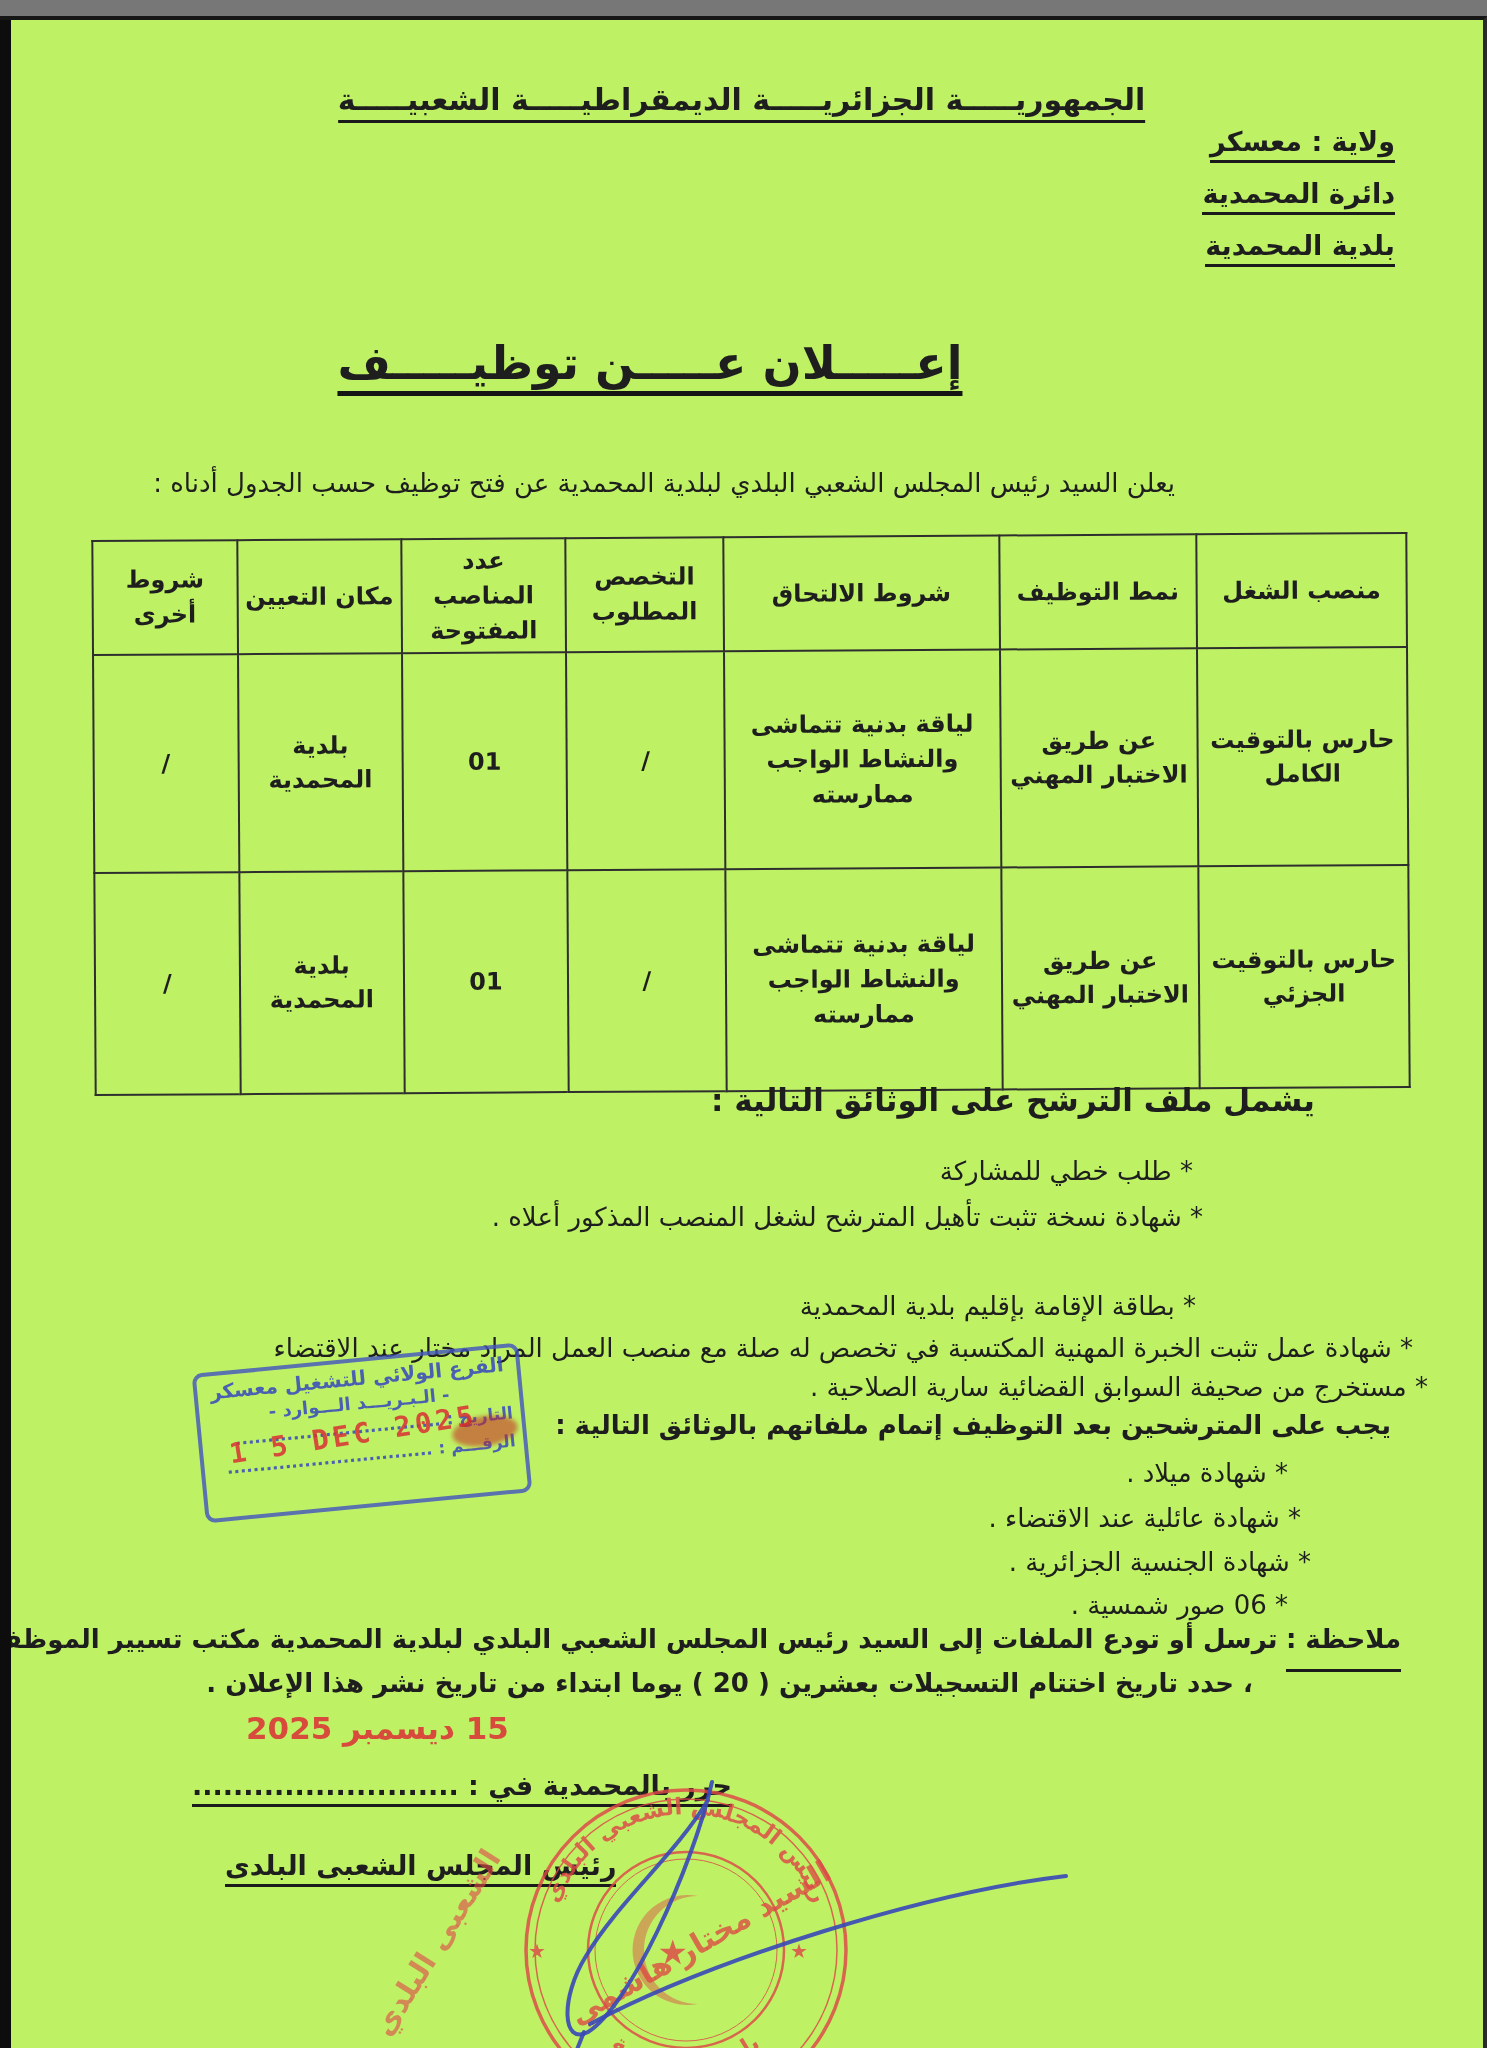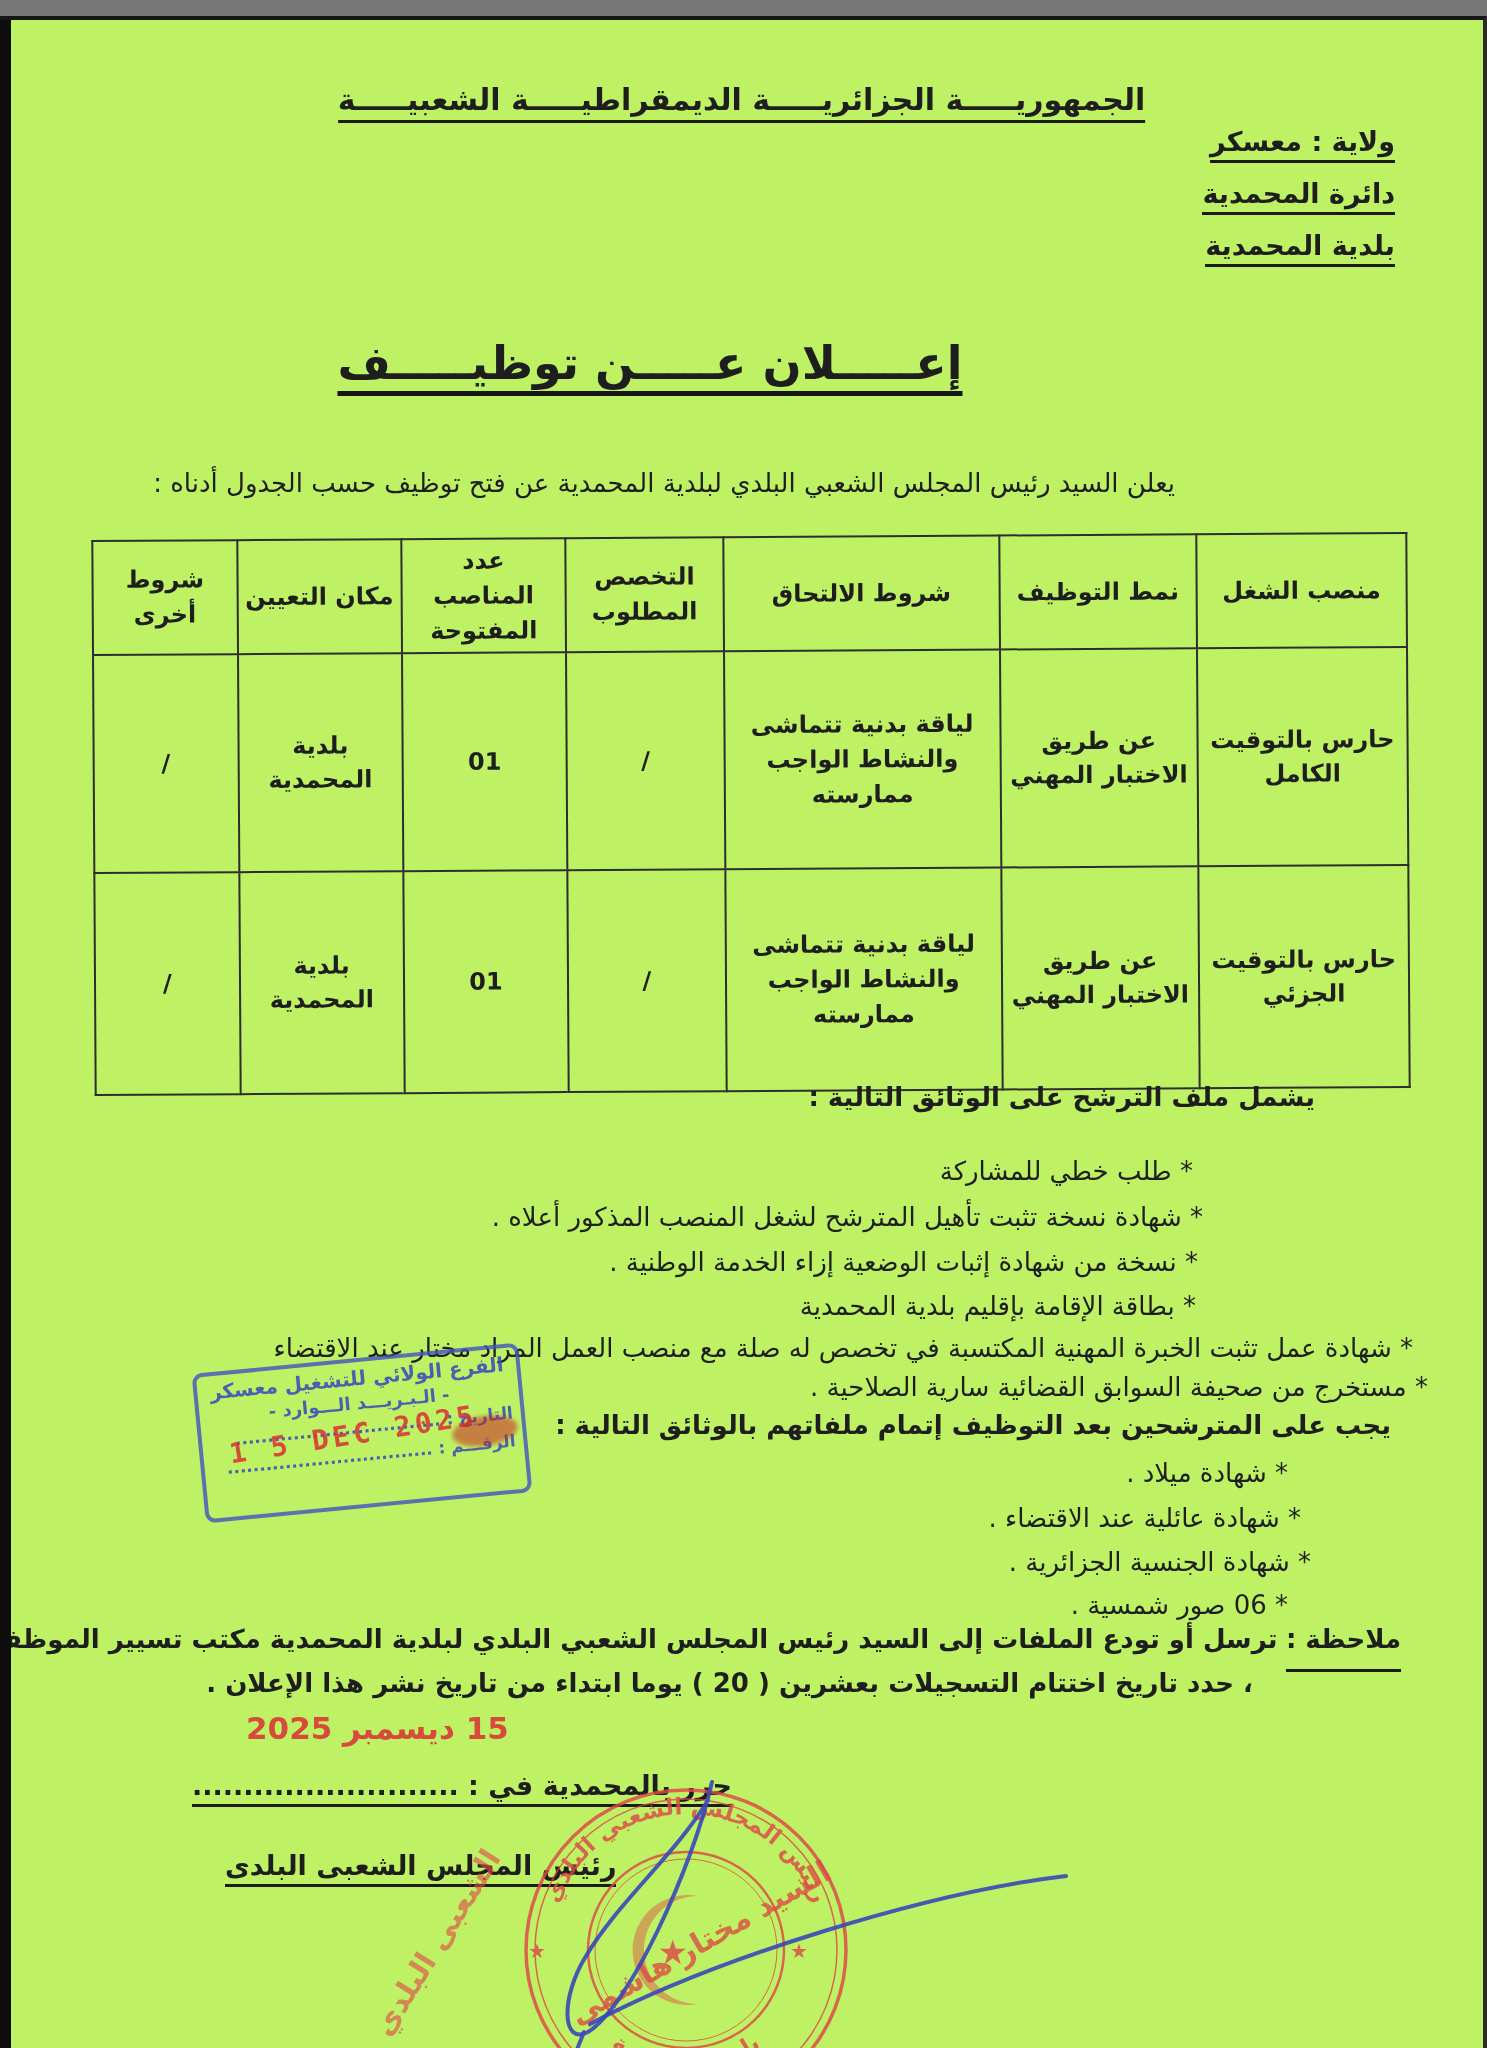--- a/index.html
+++ b/index.html
@@ -30,21 +30,21 @@
   table.jobs th,table.jobs td{
     border:2px solid #2e2e2e;text-align:center;vertical-align:middle;
     padding:4px 6px;word-wrap:break-word;white-space:normal;line-height:1.45;
   }
   table.jobs th{height:104px;font-size:24px;}
   table.jobs tr.r1 td{height:208px;}
   table.jobs tr.r2 td{height:212px;}
   td.vtop{vertical-align:top;padding-top:10px;}
   td.vlow{vertical-align:middle;padding-top:60px;}
 
-  .docs-heading{top:1062px;right:168px;font-size:26px;text-align:right;}
+  .docs-heading{top:1062px;right:168px;font-size:31px;text-align:right;}
   .doc-item{font-size:26px;}
   .post-heading{top:1390px;right:92px;font-size:26px;}
   .note1{top:1604px;right:82px;font-size:26px;}
   .note2{top:1648px;right:230px;font-size:26px;font-weight:bold;}
   .note-label{border-bottom:3px solid #1b1b1b;padding-bottom:15px;font-weight:bold;}
 
   
   .postal{
     top:1338px;left:198px;width:328px;height:150px;z-index:5;
     border:4px solid rgba(66,83,190,.85);border-radius:10px;
@@ -126,21 +126,20 @@
       <td class="vlow">01</td>
       <td>بلدية المحمدية</td>
       <td>/</td>
     </tr>
   </tbody>
     </table>
 
   <div class="abs docs-heading b">يشمل ملف الترشح على الوثائق التالية :</div>
   <div class="abs doc-item" style="top:1136px;right:290px;">* طلب خطي للمشاركة</div>
   <div class="abs doc-item" style="top:1182px;right:280px;">* شهادة نسخة تثبت تأهيل المترشح لشغل المنصب المذكور أعلاه .</div>
-  <div class="abs doc-item" style="top:1227px;right:285px;">* نسخة من شهادة إثبات الوضعية إزاء الخدمة الوطنية .</div>
   <div class="abs doc-item" style="top:1271px;right:287px;">* بطاقة الإقامة بإقليم بلدية المحمدية</div>
   <div class="abs doc-item" style="top:1313px;right:70px;">* شهادة عمل تثبت الخبرة المهنية المكتسبة في تخصص له صلة مع منصب العمل المراد مختار عند الاقتضاء</div>
   <div class="abs post-heading b">يجب على المترشحين بعد التوظيف إتمام ملفاتهم بالوثائق التالية :</div>
 
   <div class="abs doc-item" style="top:1352px;right:55px;">* مستخرج من صحيفة السوابق القضائية سارية الصلاحية .</div>
   <div class="abs doc-item" style="top:1438px;right:195px;">* شهادة ميلاد .</div>
   <div class="abs doc-item" style="top:1483px;right:182px;">* شهادة عائلية عند الاقتضاء .</div>
   <div class="abs doc-item" style="top:1527px;right:172px;">* شهادة الجنسية الجزائرية .</div>
   <div class="abs doc-item" style="top:1570px;right:195px;">* 06 صور شمسية .</div>
 

